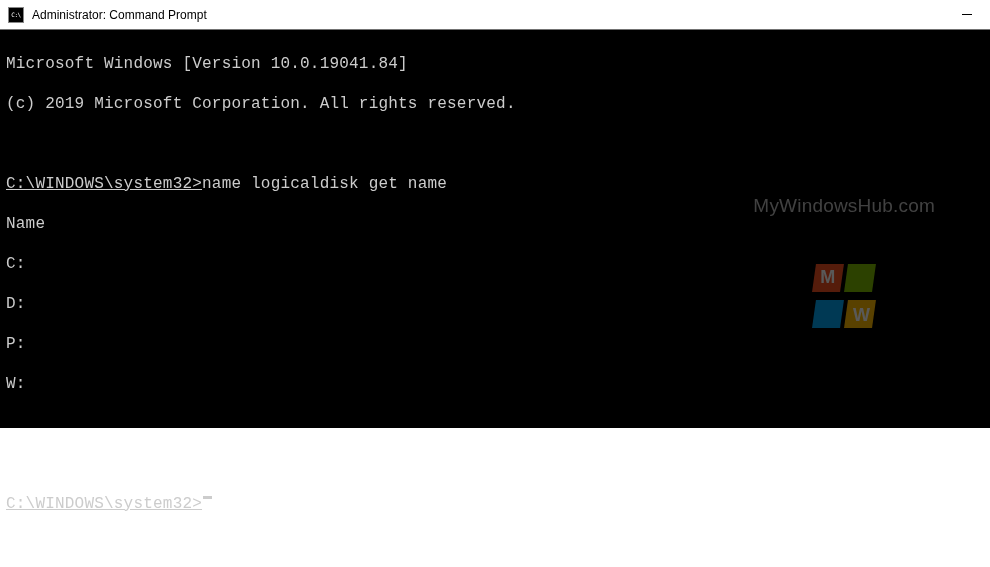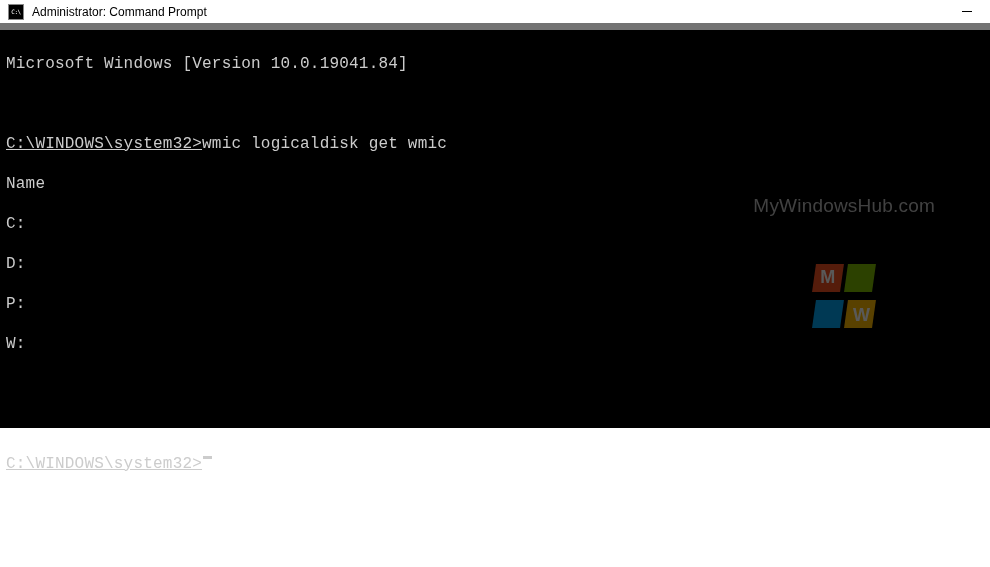--- a/index.html
+++ b/index.html
@@ -10,21 +10,21 @@
       font-family: "Segoe UI", Tahoma, sans-serif;
       overflow: hidden;
       position: relative;
     }
     .titlebar {
       height: 30px;
       background: #ffffff;
       display: flex;
       align-items: center;
       padding-left: 8px;
-      border-bottom: 7px solid #737373;
+      border-bottom: 1px solid #737373;
     }
     .titlebar-icon {
       width: 16px;
       height: 16px;
       margin-right: 8px;
       position: relative;
       background: #000;
       border: 1px solid #888;
       display: flex;
       align-items: center;
@@ -141,22 +141,23 @@
 <div class="titlebar">
   <div class="titlebar-icon"></div>
   <div class="titlebar-text">Administrator: Command Prompt</div>
   <div class="titlebar-controls">
     <div class="titlebar-btn minimize"></div>
   </div>
 </div>
 
 <div class="terminal">
 <span class="terminal-line">Microsoft Windows [Version 10.0.19041.84]</span>
+<span class="terminal-line">(c) 2019 Microsoft Corporation. All rights reserved.</span>
 <span class="terminal-line"> </span>
-<div class="prompt-line"><span>C:\WINDOWS\system32&gt;</span><span>wmic logicaldisk get wmic</span></div>
+<div class="prompt-line"><span>C:\WINDOWS\system32&gt;</span><span>name logicaldisk get name</span></div>
 <span class="terminal-line">Name</span>
 <span class="terminal-line">C:</span>
 <span class="terminal-line">D:</span>
 <span class="terminal-line">P:</span>
 <span class="terminal-line">W:</span>
 <span class="terminal-line"> </span>
 <span class="terminal-line"> </span>
 <div class="prompt-line"><span>C:\WINDOWS\system32&gt;</span><span class="cursor"></span></div>
 
   <div class="watermark">

